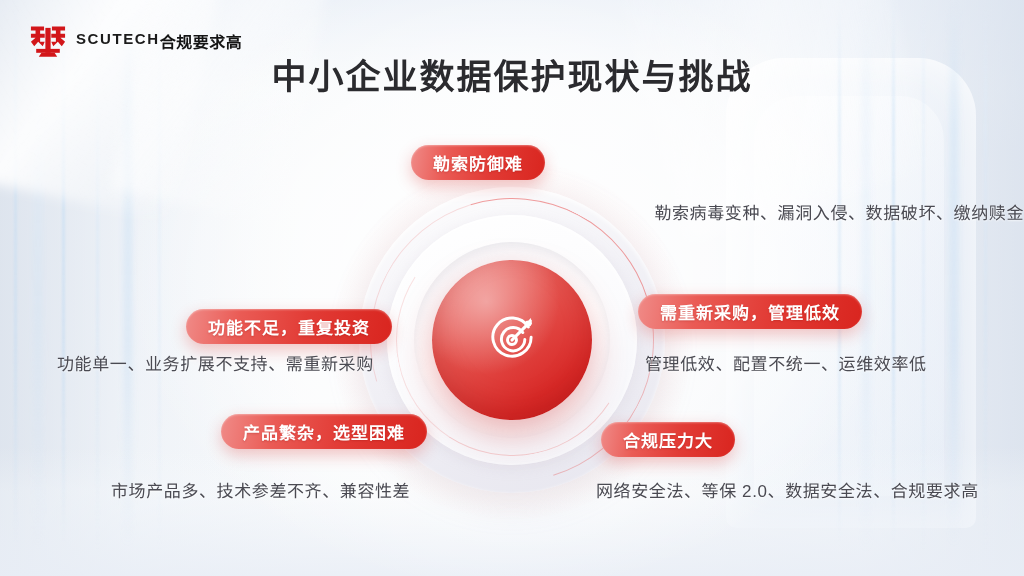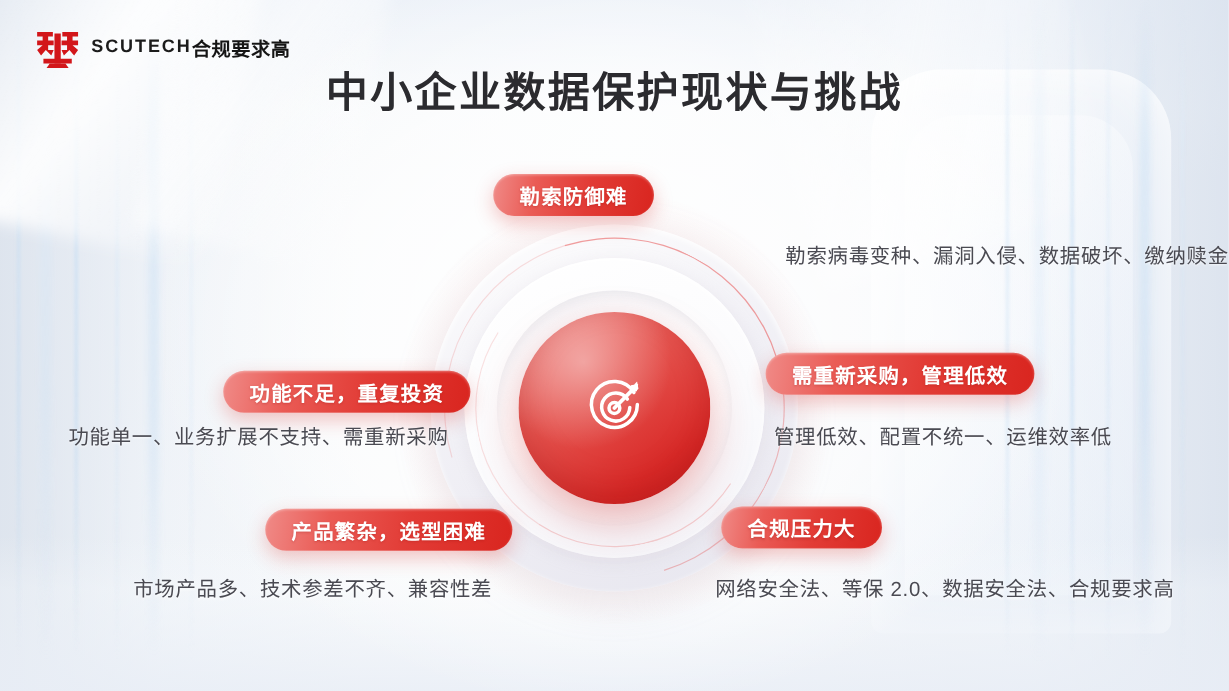--- a/index.html
+++ b/index.html
@@ -168,21 +168,21 @@
     color:#ffffff; font-size:17px; font-weight:bold; letter-spacing:1px;
     white-space:nowrap;
     background:linear-gradient(100deg, #f08b88 0%, #ea5b55 26%, #e23c36 58%, #d9251f 100%);
     box-shadow:0 6px 16px rgba(214,48,42,.28), inset 0 1px 2px rgba(255,255,255,.35);
     text-shadow:0 1px 2px rgba(140,18,18,.28);
   }
 
   .pill-top     { left:411px; top:145px; }
   .pill-left-mid{ left:186px; top:294px;margin-top:15px; }
   .pill-right-mid{ left:638px; top:294px; }
-  .pill-left-bot{ left:221px; top:424px;text-align:right; }
+  .pill-left-bot{ left:221px; top:414px;text-align:right; }
   .pill-right-bot{ left:601px; top:422px; }
 
   
   .caption {
     position:absolute;
     font-size:17px; color:#4a4a52; letter-spacing:.6px; white-space:nowrap;
     text-shadow:0 1px 2px rgba(255,255,255,.85);
   }
   .cap-top      { left:0; right:0; top:199px; text-align:right; }
   .cap-left-mid { left:57px; top:350px; }

